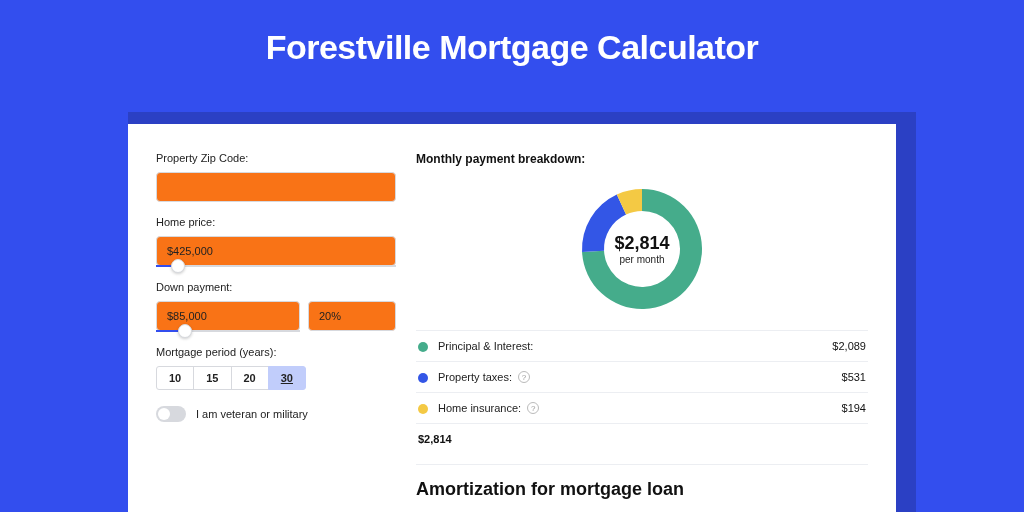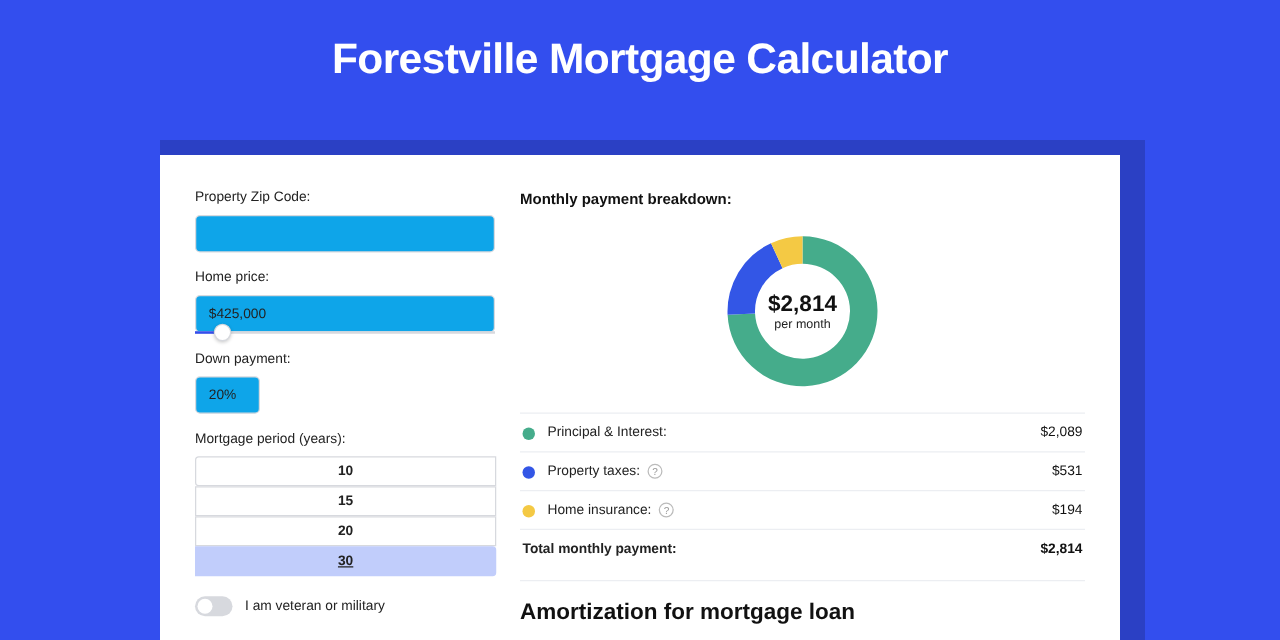--- a/index.html
+++ b/index.html
@@ -48,21 +48,21 @@
     display: block;
   }
   .input-box {
     width: 100%;
     border: 1px solid #d7d9de;
     border-radius: 4px;
     height: 30px;
     padding: 12px 10px;
     font-size: 11px;
     color: #222;
-    background: #0ea5e9;
+    background: #f97316;
   }
   .field-group { margin-bottom: 14px; position: relative; }
 
   .slider-track {
     position: relative;
     height: 2px;
     background: #d7d9de;
     margin-top: -1px;
   }
   .slider-fill {
@@ -80,26 +80,25 @@
     box-shadow: 0 1px 3px rgba(0,0,0,0.2);
     transform: translate(-50%, -50%);
   }
 
   .row-two {
     display: flex;
     gap: 8px;
     align-items: stretch;
   }
   .row-two .with-slider { flex: 1; }
-  .row-two .pct-box { width: 52px; }
+  .row-two .pct-box { width: 88px; }
 
   .period-row {
     display: flex;
     gap: 0;
-    flex-direction: column;
   }
   .period-btn {
     border: 1px solid #d7d9de;
     background: #fff;
     font-size: 11px;
     font-weight: 700;
     color: #222;
     padding: 5px 12px;
     cursor: pointer;
     margin-right: -1px;
@@ -229,20 +228,27 @@
       <input class="input-box" value="$425,000" style="">
       <div class="slider-track">
         <div class="slider-fill" style="width: 9%;"></div>
         <div class="slider-thumb" style="left: 9%;"></div>
       </div>
     </div>
 
     <div class="field-group">
       <label class="field-label">Down payment:</label>
       <div class="row-two">
+        <div class="with-slider">
+          <input class="input-box" value="$85,000" style="">
+          <div class="slider-track">
+            <div class="slider-fill" style="width: 20%;"></div>
+            <div class="slider-thumb" style="left: 20%;"></div>
+          </div>
+        </div>
         <input class="input-box pct-box" value="20%" style="">
       </div>
     </div>
 
 
     <div class="field-group">
       <label class="field-label">Mortgage period (years):</label>
       <div class="period-row">
           <button class="period-btn">10</button>
           <button class="period-btn">15</button>
@@ -295,21 +301,20 @@
         </div>
         <div class="breakdown-row">
           <span class="dot" style="background: rgb(244, 201, 68);"></span>
           <span class="row-label">
             <span>Home insurance:</span>
             <span class="help-icon">?</span>
           </span>
           <span class="row-amount">$194</span>
         </div>
         <div class="breakdown-row total">
-          <span class="row-label">Total monthly payment:</span>
           <span class="row-amount">$2,814</span>
         </div>
       </div>
 
     <div class="amort-block">
       <div class="amort-title">Amortization for mortgage loan</div>
       <div class="amort-text">Amortization for a mortgage loan refers to the gradual repayment of the loan principal and interest over a specified</div>
     </div>
   </div>
 

